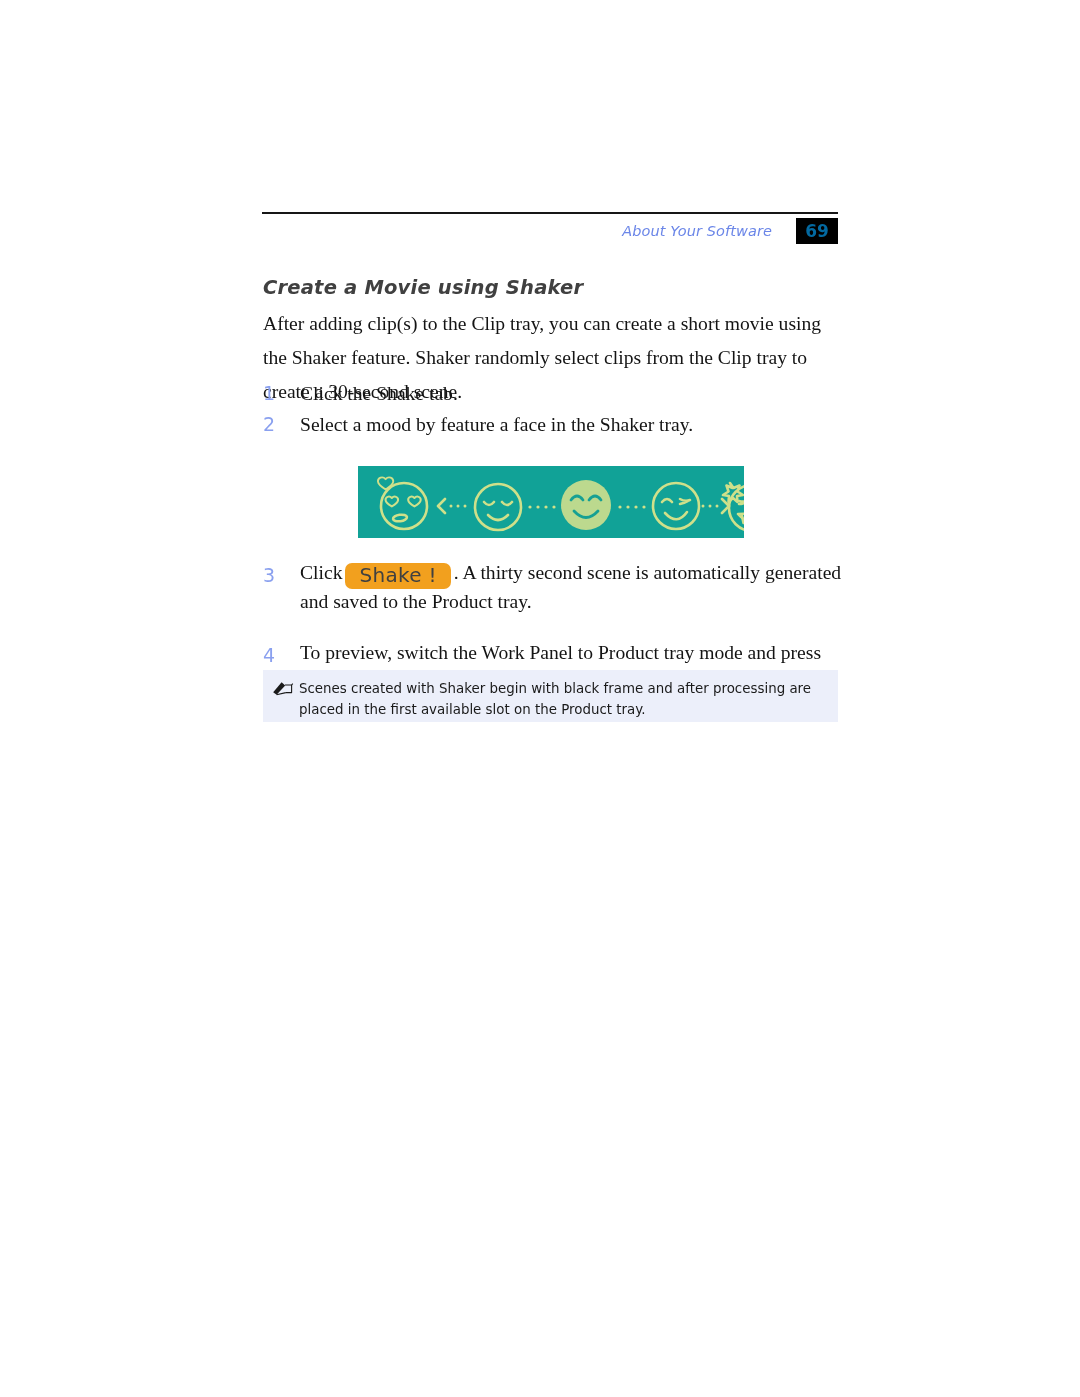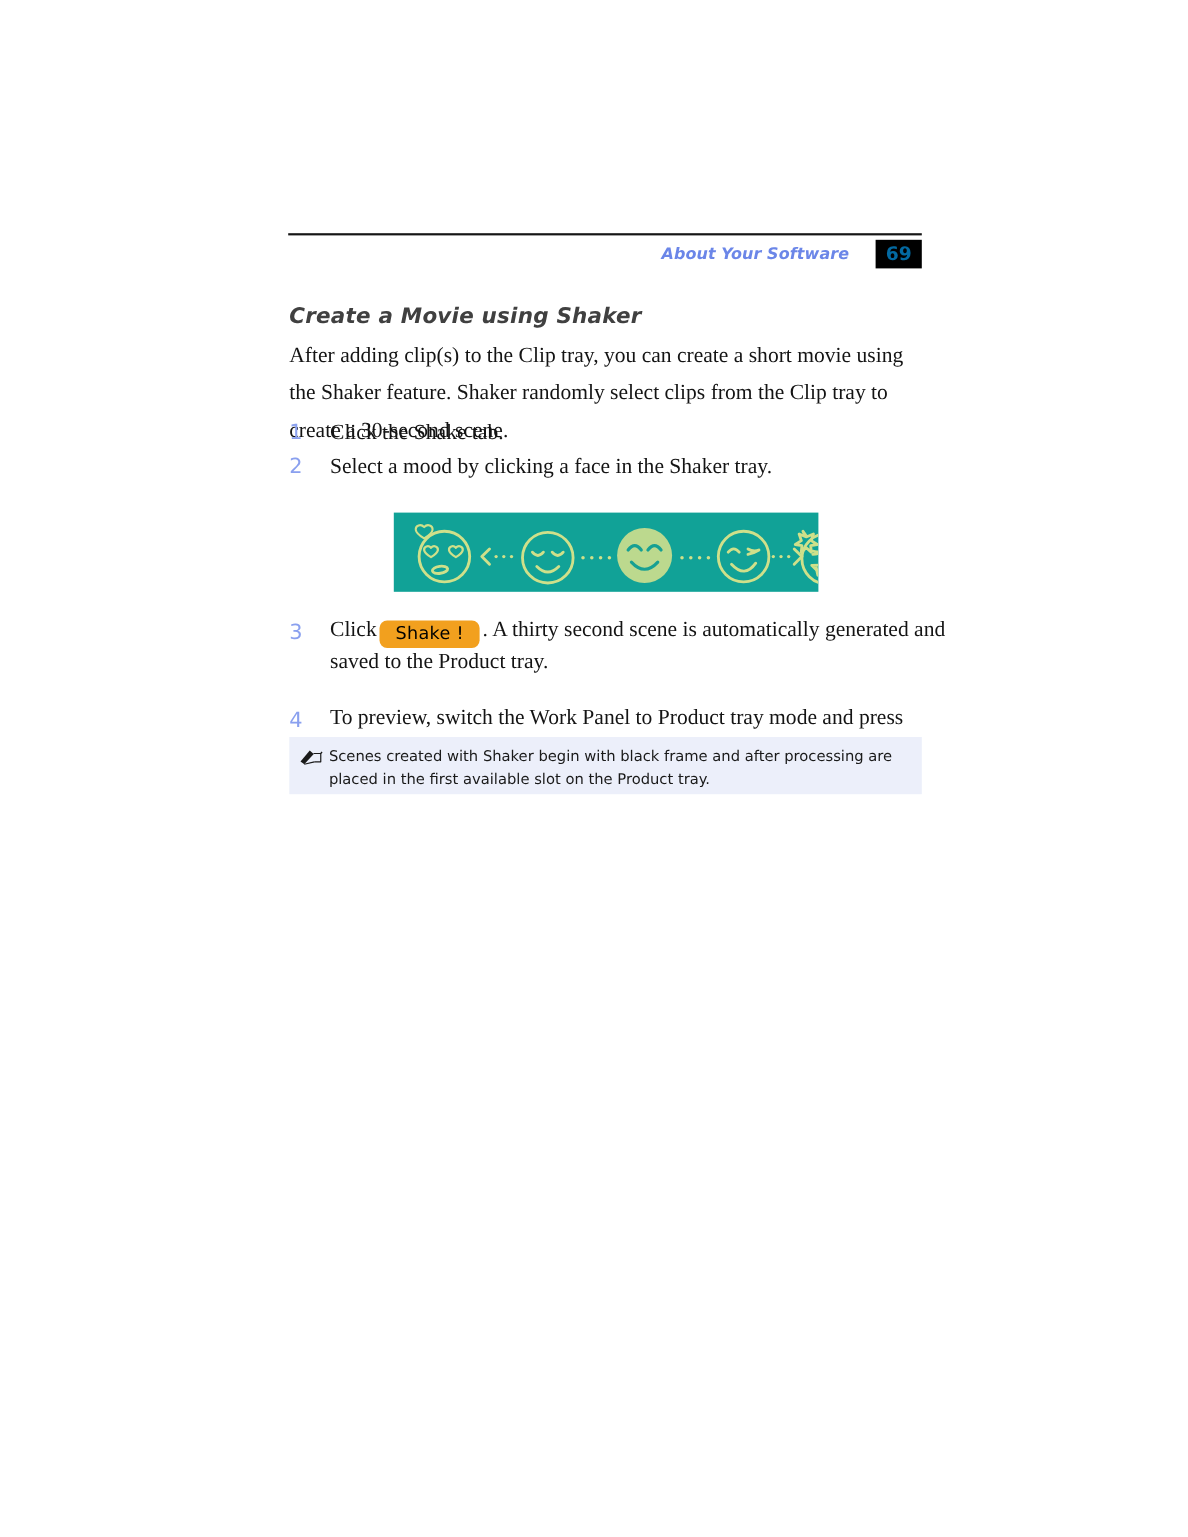--- a/index.html
+++ b/index.html
@@ -36,21 +36,21 @@
     top: 216px;
     width: 576px;
     height: 30px;
     display: flex;
     align-items: center;
     justify-content: flex-end;
   }
   .header-title {
     font-family: "DejaVu Sans", sans-serif;
     font-style: italic;
-    font-weight: 700;
+    font-weight: 400;
     font-size: 14.5px;
     color: #6b86e8;
     letter-spacing: 0.1px;
     margin-right: 24px;
     white-space: nowrap;
     margin-left: 36px;
   }
   .page-number-box {
     background: #000000;
     color: #0369a1;
@@ -137,23 +137,23 @@
     display: inline-block;
     background: #f2a01e;
     border-radius: 7px;
     padding: 2px 14px 3px 14px;
     margin: 0 3px;
     vertical-align: -3px;
     line-height: 1;
   }
   .shake-button-label {
     font-family: "DejaVu Sans", sans-serif;
-    font-size: 16px;
+    font-size: 20px;
     font-weight: 400;
-    color: #000000;
+    color: #404040;
     letter-spacing: 0.3px;
     white-space: nowrap;
   }
 
   
   .note-box {
     position: absolute;
     left: 263px;
     top: 670px;
     width: 575px;
@@ -196,21 +196,21 @@
 
   <div class="intro-paragraph">After adding clip(s) to the Clip tray, you can create a short movie using the Shaker feature. Shaker randomly select clips from the Clip tray to create a 30-second scene.</div>
 
   <div class="steps-group-a">
     <div class="step">
       <div class="step-number">1</div>
       <div class="step-body">Click the Shake tab.</div>
     </div>
     <div class="step">
       <div class="step-number">2</div>
-      <div class="step-body">Select a mood by clicking a face in the Shaker tray.</div>
+      <div class="step-body">Select a mood by feature a face in the Shaker tray.</div>
     </div>
   </div>
 
   <div class="shaker-tray">
     <svg width="386" height="72" viewBox="0 0 386 72" xmlns="http://www.w3.org/2000/svg">
       <g fill="none" stroke="#cfe08a" stroke-width="2.6" stroke-linecap="round" stroke-linejoin="round">
 
         <g>
           <circle cx="46" cy="40" r="23"></circle>
 

